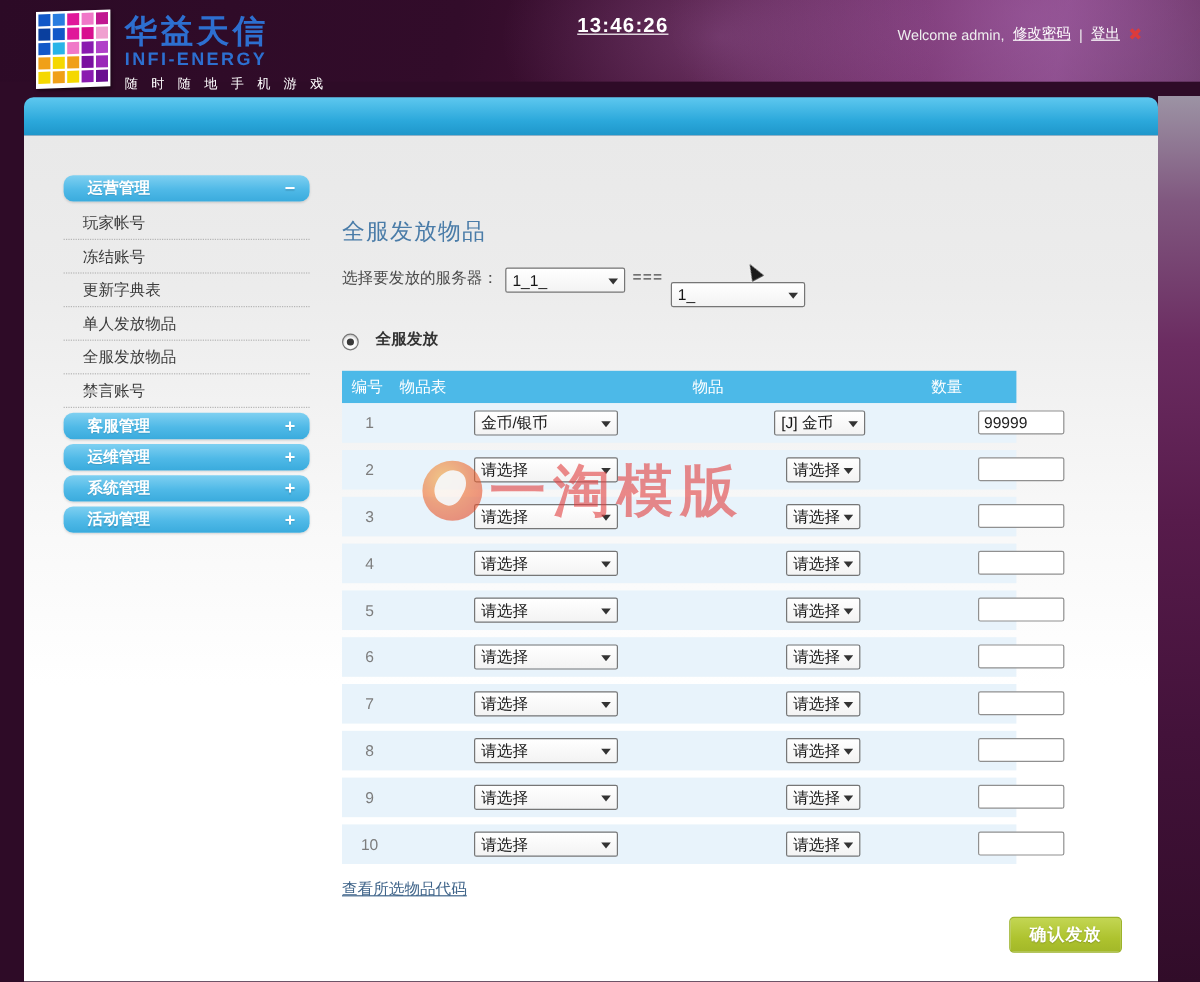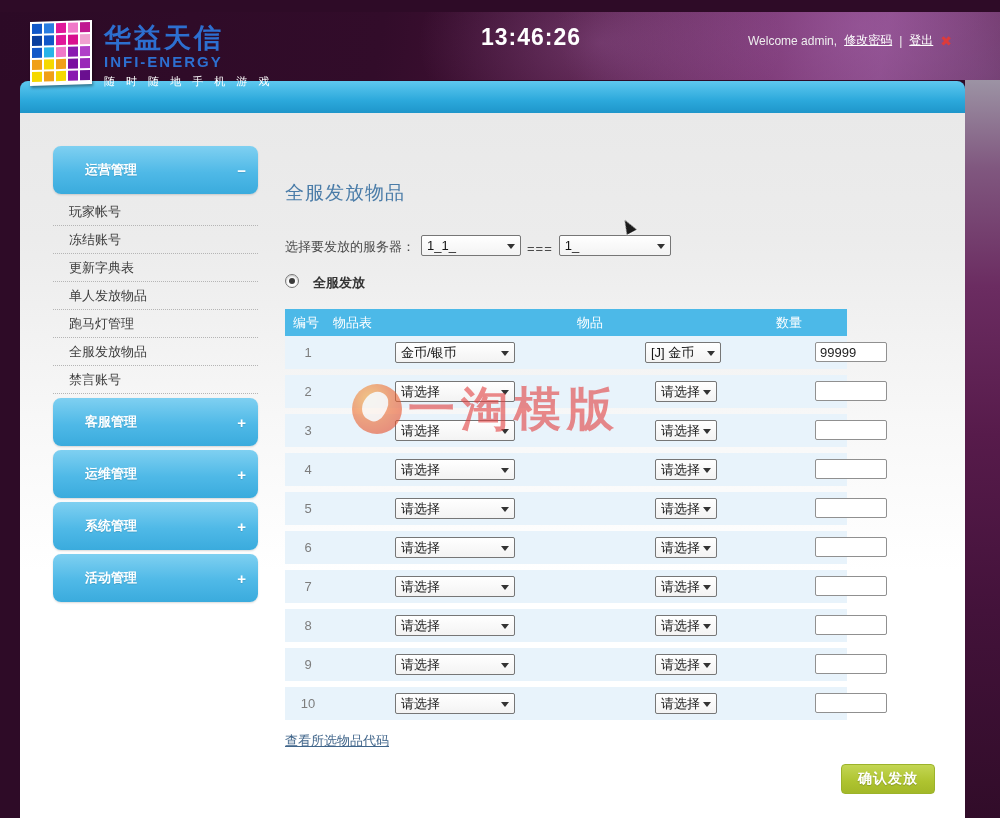--- a/index.html
+++ b/index.html
@@ -4,39 +4,39 @@
 <style>
   * { margin:0; padding:0; box-sizing:border-box; }
   html,body { width:1000px; height:818px; overflow:hidden; }
   body {
     font-family:"Liberation Sans","DejaVu Sans",sans-serif;
     background:#2e0b27;
     position:relative;
   }
   
   header {
-    position:absolute; left:0; top:12px; width:1000px; height:68px;
+    position:absolute; left:0; top:0; width:1000px; height:68px;
     background:
       radial-gradient(ellipse 260px 160px at 60% 45%, rgba(190,130,200,.30), transparent 70%),
       radial-gradient(ellipse 420px 260px at 86% 20%, rgba(165,100,170,.55), transparent 72%),
       radial-gradient(ellipse 300px 200px at 99% 90%, rgba(120,90,140,.35), transparent 70%),
       linear-gradient(100deg,#2c0a26 0%,#320c2a 38%,#471238 58%,#6d2a63 76%,#84407e 88%,#5d2450 100%);
     z-index:3;
   }
   .logo { position:absolute; left:30px; top:9px; display:flex; align-items:flex-start; }
   .mosaic {
     width:62px; height:64px; background:#fff; padding:2px;
     display:grid; grid-template-columns:repeat(5,10px); grid-auto-rows:10px; gap:2px;
     transform:skewY(-2deg); box-shadow:1px 2px 3px rgba(0,0,0,.4);
   }
   .logo-text { margin-left:12px; padding-top:2px; }
   .brand-cn { color:#2d6fd0; font-size:27px; font-weight:bold; letter-spacing:3px; line-height:30px; }
   .brand-en { color:#2d6fd0; font-size:15px; font-weight:bold; letter-spacing:2px; line-height:18px; }
   .brand-tag { color:#fff; font-size:11px; letter-spacing:4px; margin-top:3px; }
-  .clock { position:absolute; left:481px; top:12px; color:#fff; font-size:23px; font-weight:bold; letter-spacing:1px; }
+  .clock { position:absolute; left:481px; top:12px; color:#fff; font-size:17px; font-weight:bold; letter-spacing:1px;text-decoration:underline; }
   .user-area { position:absolute; right:48px; top:20px; color:#eee; font-size:12px; display:flex; align-items:center; gap:7px; }
   .user-area a { color:#fff; text-decoration:underline; cursor:pointer; }
   .close-x { color:#dd3b3b; font-size:14px; font-weight:bold; cursor:pointer; }
   
   .right-strip {
     position:absolute; right:0; top:80px; width:35px; height:738px; z-index:1;
     background:linear-gradient(180deg,#9c93a4 0%,#80577f 12%,#6b2c61 28%,#571b4b 48%,#43123a 72%,#310c29 100%);
   }
   .wrapper { position:absolute; left:20px; top:80px; width:945px; height:738px; z-index:2; }
   .navbar {
@@ -45,56 +45,56 @@
     background:linear-gradient(180deg,#5ec8ef 0%,#2ba8db 62%,#1e96ca 100%);
     box-shadow:0 1px 0 #eaf6fc;
   }
   .content {
     position:absolute; left:0; top:33px; width:945px; height:705px;
     background:linear-gradient(180deg,#e9e9e9 0%,#ececec 18%,#f8f8f8 45%,#ffffff 65%);
   }
   
   .sidebar { position:absolute; left:33px; top:33px; width:205px; }
   .side-btn {
-    height:48px; border-radius:8px; margin-bottom:4px;
+    height:22px; border-radius:8px; margin-bottom:4px;
     background:linear-gradient(180deg,#7fd0f1 0%,#4fb9e7 55%,#3aabdd 100%);
     color:#fff; font-size:13px; font-weight:bold;
     display:flex; align-items:center; justify-content:space-between;
-    padding:0 12px 0 32px; cursor:pointer;
+    padding:0 12px 0 20px; cursor:pointer;
     box-shadow:0 1px 2px rgba(0,0,0,.15);
     text-shadow:0 1px 1px rgba(0,0,0,.12);
   }
   .side-btn .toggle { font-size:15px; font-weight:bold; }
   .side-items { margin-bottom:4px; }
   .side-item {
     height:28px; line-height:28px; padding-left:16px; font-size:13px; color:#3c3c3c;
     border-bottom:1px dotted #b5b5b5; cursor:pointer;
   }
   
   .main { position:absolute; left:265px; top:32px; width:650px; }
   .page-title { margin-top:35px; font-size:19px; color:#4a7ca8; letter-spacing:1px; }
-  .selector-row { margin-top:17px; display:flex; align-items:flex-end; font-size:13px; color:#4a4a4a; }
+  .selector-row { margin-top:17px; display:flex; align-items:flex-start; font-size:13px; color:#4a4a4a; }
   .sel {
     position:relative; height:21px; background:linear-gradient(180deg,#fff,#f3f3f3);
     border:1px solid #767676; border-radius:2px; font-size:13px; color:#151515;
     line-height:19px; padding:0 18px 0 5px; cursor:pointer; white-space:nowrap; overflow:hidden;
   }
   .arr {
     position:absolute; right:5px; top:8px; width:0; height:0;
     border-left:4px solid transparent; border-right:4px solid transparent; border-top:5px solid #333;
   }
   .sel-server1 { width:100px; margin-left:6px; }
   .sep { margin:0 6px; color:#4a4a4a; letter-spacing:1px; }
   .sel-server2 { width:112px;margin-top:12px; }
   .cursor-icon {
     position:absolute; left:338px; top:74px; width:0; height:0; z-index:5;
     border-left:5px solid transparent; border-right:6px solid transparent; border-bottom:14px solid #1b1b1b;
     transform:rotate(-28deg); filter:drop-shadow(0 0 1px #fff);
   }
-  .radio-row { margin-top:18px; display:flex; align-items:flex-start; }
+  .radio-row { margin-top:18px; display:flex; align-items:flex-end; }
   .radio {
     width:14px; height:14px; border:1px solid #777; border-radius:50%; background:#fdfdfd;
     position:relative; cursor:pointer; box-shadow:inset 0 1px 2px rgba(0,0,0,.25);
   }
   .radio::after { content:""; position:absolute; left:3px; top:3px; width:6px; height:6px; background:#3a3a3a; border-radius:50%; }
   .radio-label { margin-left:14px; font-size:13px; font-weight:bold; color:#333; }
   textarea.reason {
     display:block; margin-top:12px; width:316px; height:50px; resize:none;
     border:1px solid #8f8f8f; font-size:13px; color:#222; padding:4px 6px;
     font-family:"Liberation Sans","DejaVu Sans",sans-serif; background:#fff;
@@ -201,21 +201,20 @@
     <aside class="sidebar">
       <div class="side-btn">
         <span>运营管理</span>
         <span class="toggle">−</span>
       </div>
       <div class="side-items">
         <div class="side-item"><span>玩家帐号</span></div>
           <div class="side-item"><span>冻结账号</span></div>
           <div class="side-item"><span>更新字典表</span></div>
           <div class="side-item"><span>单人发放物品</span></div>
-          <div class="side-item"><span>跑马灯管理</span></div>
           <div class="side-item"><span>全服发放物品</span></div>
           <div class="side-item"><span>禁言账号</span></div>
       </div>
       <div class="side-btn collapsed">
           <span>客服管理</span>
           <span class="toggle">+</span>
         </div>
         <div class="side-btn collapsed">
           <span>运维管理</span>
           <span class="toggle">+</span>

